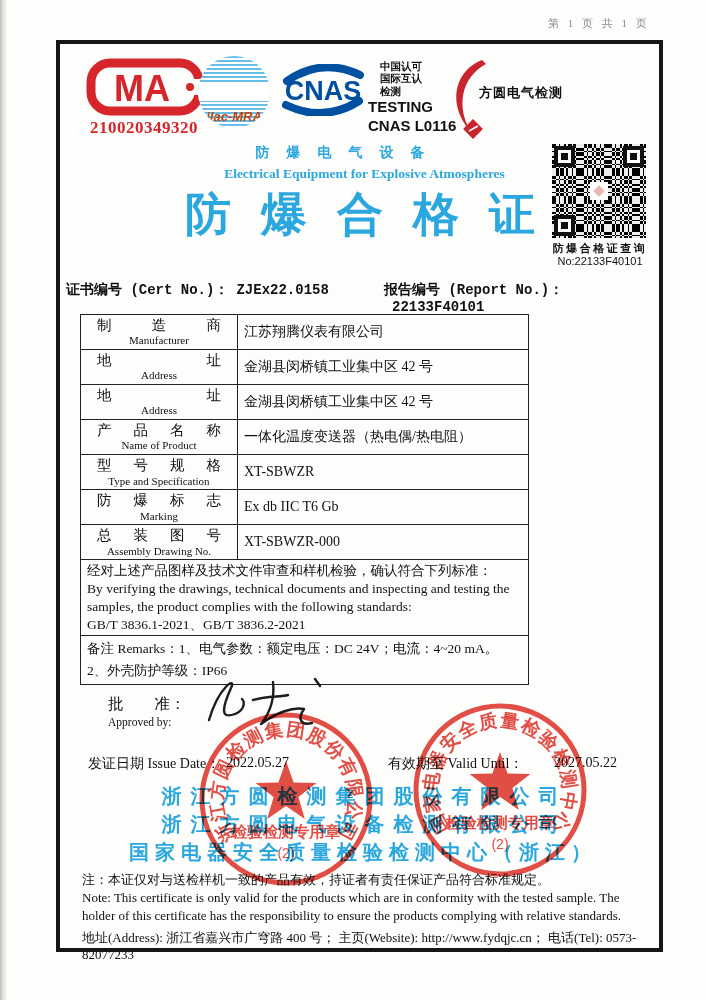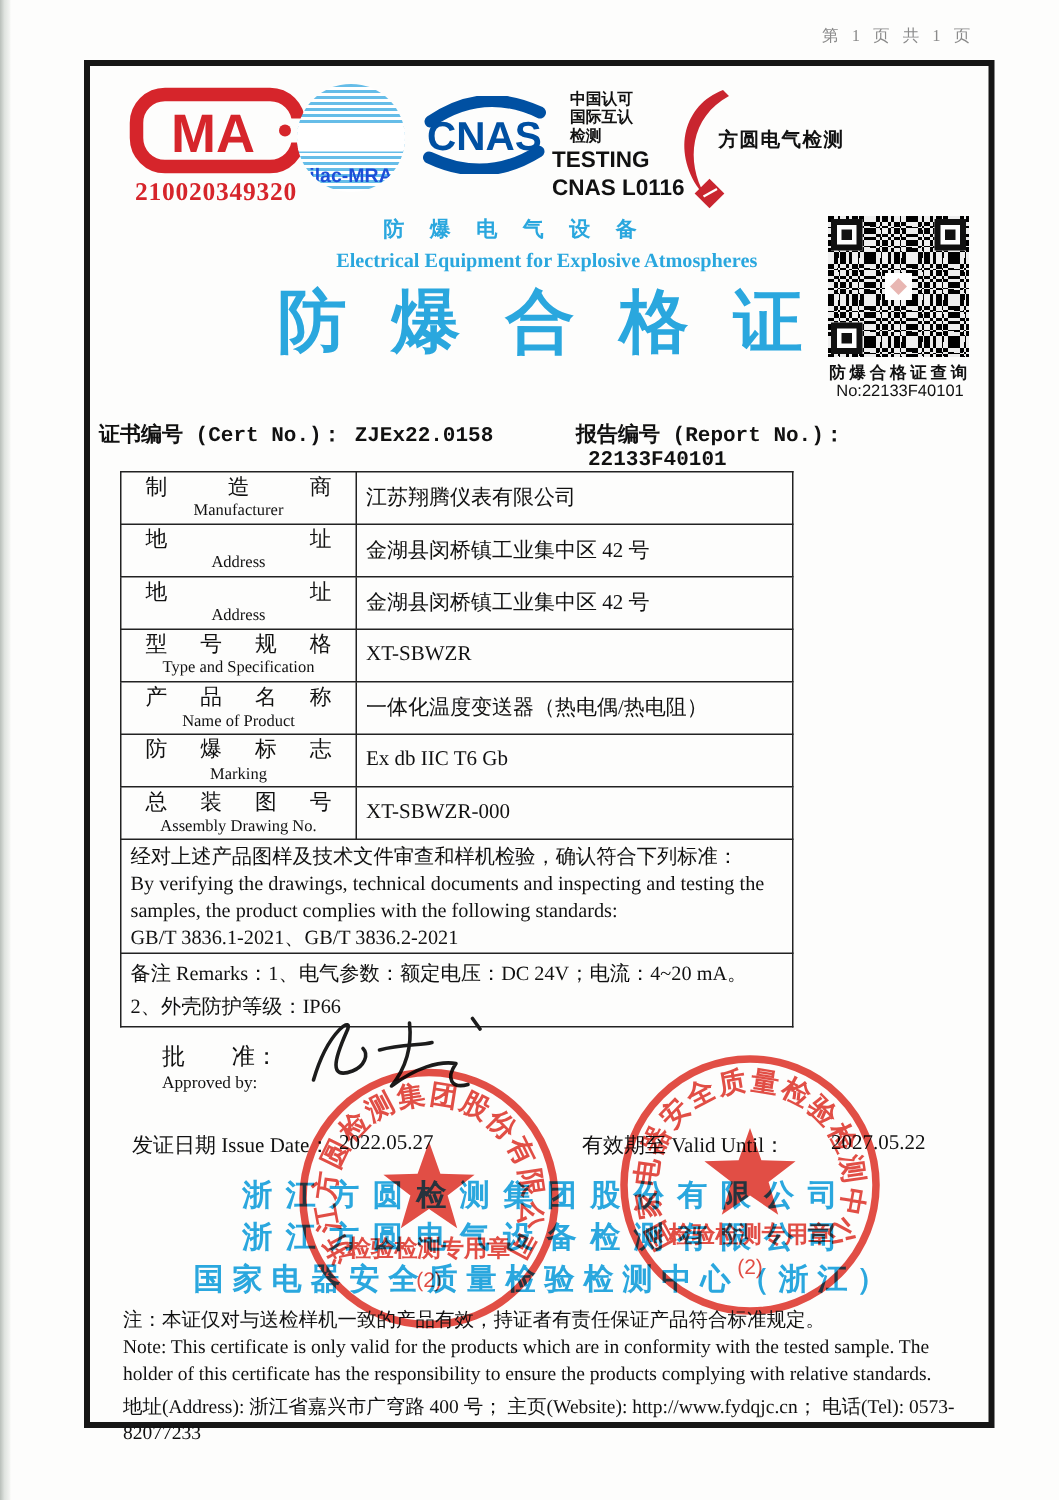--- a/index.html
+++ b/index.html
@@ -14,22 +14,22 @@
   .cert-border{position:absolute;left:56px;top:40px;width:607px;height:912px;
       border:4px solid #161616;box-sizing:border-box;}
   
   .cma-svg{position:absolute;left:86px;top:58px;}
   .cma-number{position:absolute;left:64px;top:118px;width:160px;text-align:center;
       color:#d6252b;font-family:Liberation Serif, serif;font-weight:bold;font-size:17px;letter-spacing:.5px;}
   .ilac{position:absolute;left:198px;top:56px;width:72px;height:72px;border-radius:50%;overflow:hidden;
       background:repeating-linear-gradient(0deg,#ffffff 0 2px,#66bde8 2px 4px);}
   .ilac-band{position:absolute;left:0;top:27px;width:100%;height:18px;background:#fff;
       display:flex;align-items:center;justify-content:center;}
-  .ilac-band span{color:#1d4ed8;font-family:"Liberation Sans",sans-serif;font-weight:bold;
-      font-size:13px;margin-top:48px;}
+  .ilac-band span{color:#c2410c;font-family:"Liberation Sans",sans-serif;font-weight:bold;
+      font-style:italic;font-size:13px;margin-top:48px;}
   .cnas-svg{position:absolute;left:280px;top:64px;}
   .cnas-side{position:absolute;left:368px;top:60px;line-height:1.18;
       font-family:"Liberation Sans",sans-serif;}
   .cnas-side .cn{font-size:10.5px;font-weight:bold;color:#111;display:block;margin-left:12px;}
   .cnas-side .en{font-size:15px;font-weight:bold;color:#111;display:block;margin-top:1px;}
   .fy-svg{position:absolute;left:440px;top:56px;}
   .fy-label{position:absolute;left:479px;top:84px;font-size:13px;font-weight:bold;color:#111;
       letter-spacing:1px;font-family:"Liberation Sans",sans-serif;}
   
   .banner-cn{position:absolute;left:60px;top:144px;width:560px;text-align:center;
@@ -176,31 +176,31 @@
         </tr>
     <tr class="r">
       <td class="lbl">
             <span class="lblcn">地址</span>
             <span class="lblen">Address</span>
           </td>
       <td class="val">金湖县闵桥镇工业集中区 42 号</td>
         </tr>
     <tr class="r">
       <td class="lbl">
+            <span class="lblcn">产品名称</span>
+            <span class="lblen">Name of Product</span>
+          </td>
+      <td class="val">一体化温度变送器（热电偶/热电阻）</td>
+        </tr>
+    <tr class="r">
+      <td class="lbl">
             <span class="lblcn">型号规格</span>
             <span class="lblen">Type and Specification</span>
           </td>
       <td class="val">XT-SBWZR</td>
-        </tr>
-    <tr class="r">
-      <td class="lbl">
-            <span class="lblcn">产品名称</span>
-            <span class="lblen">Name of Product</span>
-          </td>
-      <td class="val">一体化温度变送器（热电偶/热电阻）</td>
         </tr>
     <tr class="r">
       <td class="lbl">
             <span class="lblcn">防爆标志</span>
             <span class="lblen">Marking</span>
           </td>
       <td class="val">Ex db IIC T6 Gb</td>
         </tr>
     <tr class="r">
       <td class="lbl">

